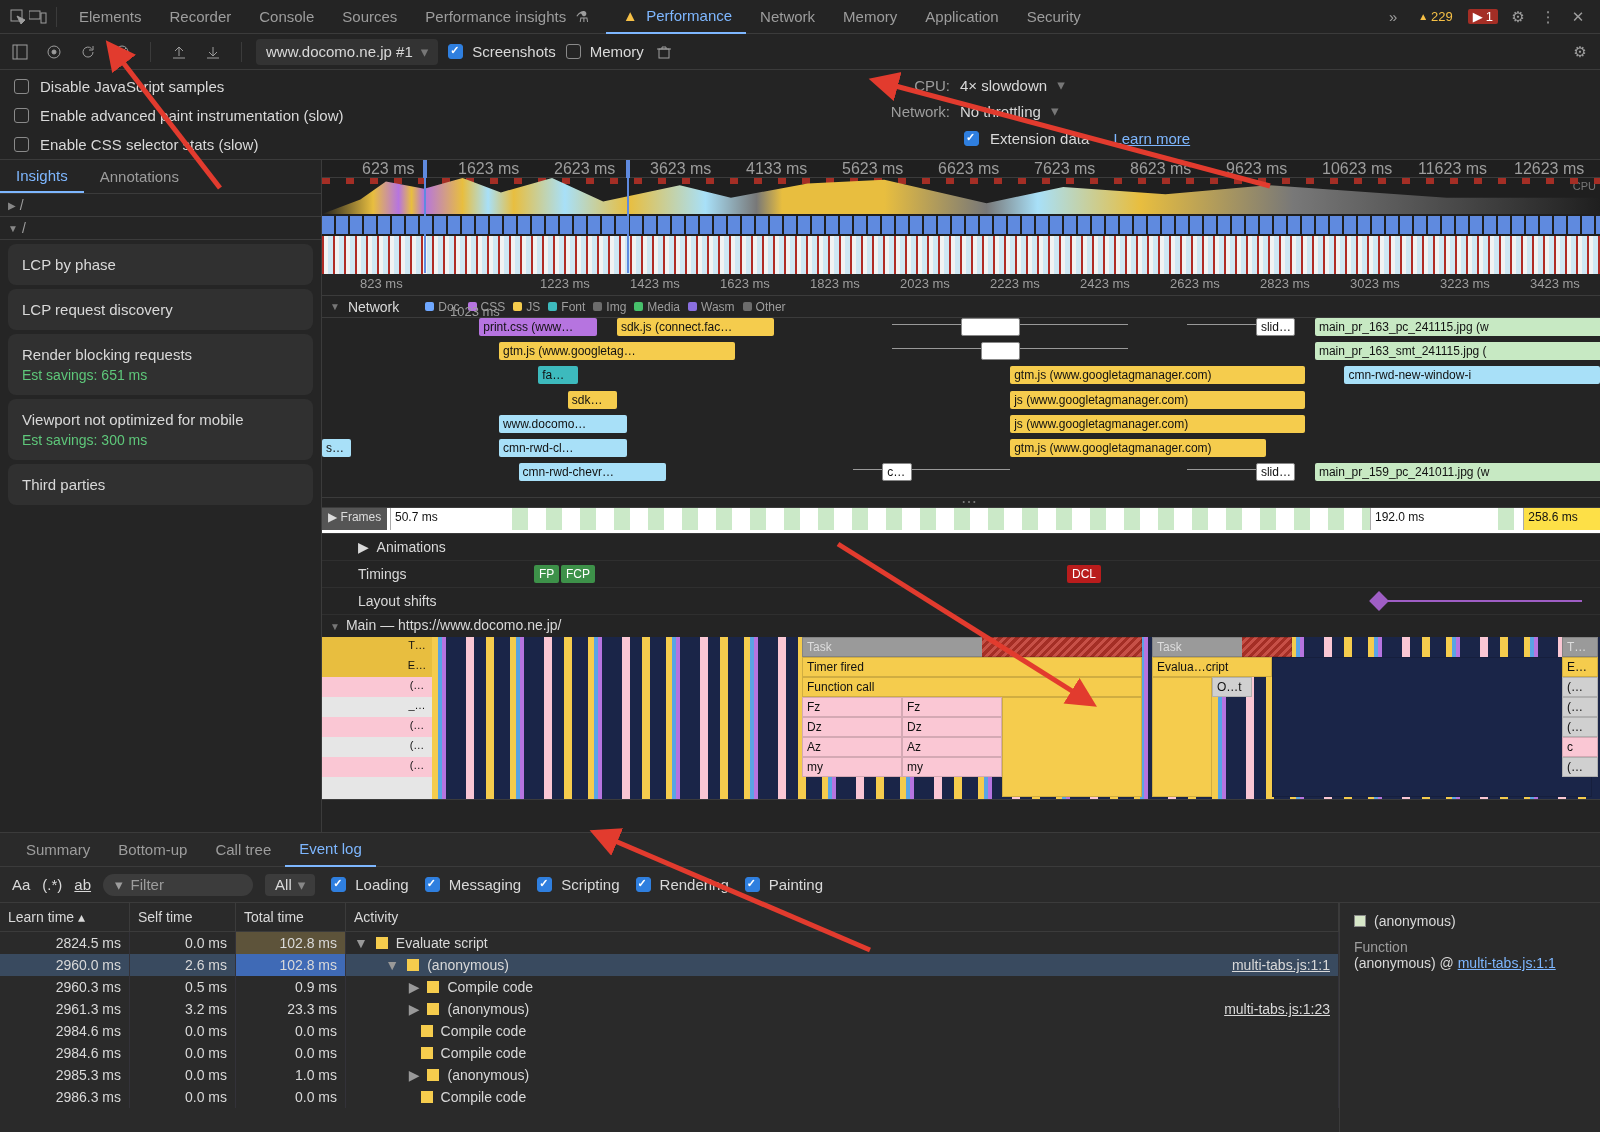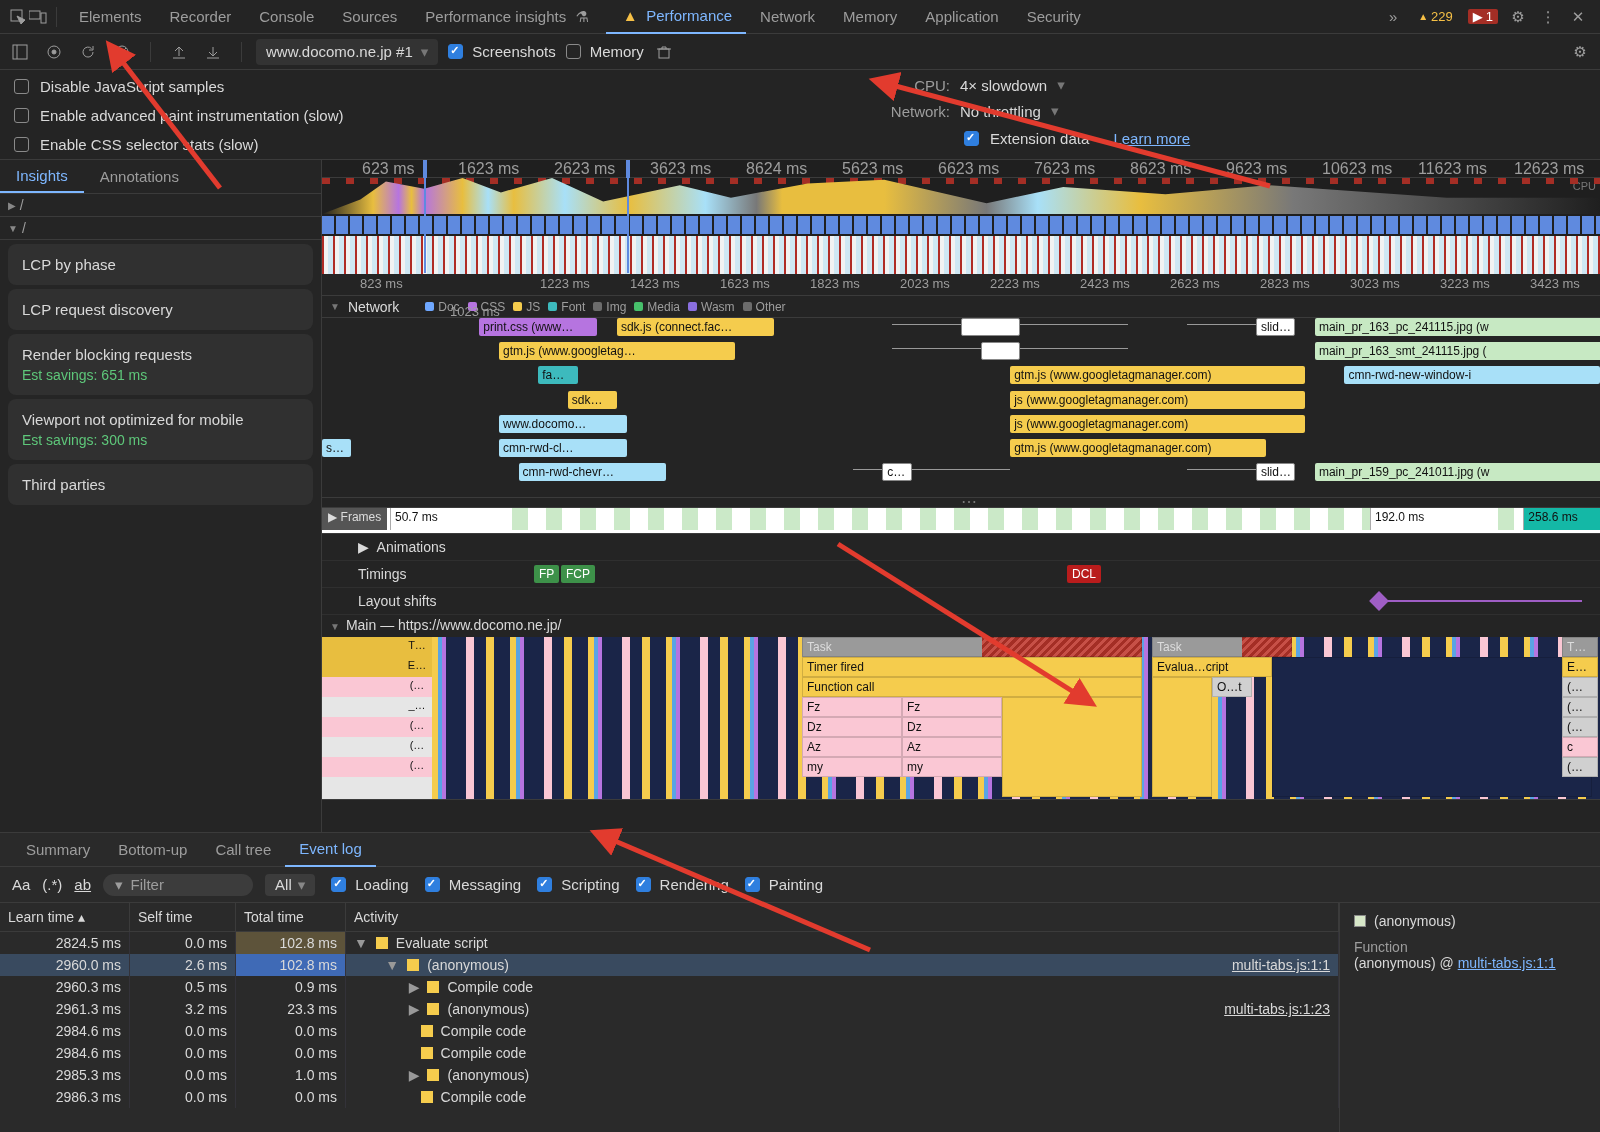--- a/index.html
+++ b/index.html
@@ -372,21 +372,21 @@
   <div class="timeline-area">
 
     <div class="overview">
       <div class="ruler" id="ov-ruler">
           <span class="side" style="top:20px">CPU</span>
           <span class="side" style="top:58px">NET</span>
           <span class="tick" style="left: 40px;">623 ms</span>
           <span class="tick" style="left: 136px;">1623 ms</span>
           <span class="tick" style="left: 232px;">2623 ms</span>
           <span class="tick" style="left: 328px;">3623 ms</span>
-          <span class="tick" style="left: 424px;">8624 ms</span>
+          <span class="tick" style="left: 424px;">4133 ms</span>
           <span class="tick" style="left: 520px; text-align: center;">5623 ms</span>
           <span class="tick" style="left: 616px;">6623 ms</span>
           <span class="tick" style="left: 712px;">7623 ms</span>
           <span class="tick" style="left: 808px;">8623 ms</span>
           <span class="tick" style="left: 904px;">9623 ms</span>
           <span class="tick" style="left: 1000px;">10623 ms</span>
           <span class="tick" style="left: 1096px;">11623 ms</span>
           <span class="tick" style="left: 1192px;">12623 ms</span>
         </div>
       <div class="ov-red"></div>
@@ -455,21 +455,21 @@
         <div class="req img" style="left: 992.908px; top: 145.2px; width: 294.923px;">main_pr_159_pc_241011.jpg (w</div>
       </div>
 
     <div class="gutter"></div>
 
     <div class="frames-lane">
       <div class="tag">▶ <span>Frames</span></div>
       <div class="seg" style="left:68px">50.7 ms</div>
       <div class="frames-tasks"></div>
       <div class="seg" style="left:82%;background:#fff;width:10%">192.0 ms</div>
-      <div class="seg" style="left:94%;background:#14b8a6;width:6%">258.6 ms</div>
+      <div class="seg" style="left:94%;background:#fde047;width:6%">258.6 ms</div>
     </div>
 
     <div class="small-lane">▶ &nbsp;<span>Animations</span></div>
     <div class="small-lane">
         <span>Timings</span>
       <span class="pill green" style="left:212px">FP</span>
       <span class="pill green" style="left:239px">FCP</span>
       <span class="pill blue" style="left:745px">DCL</span>
     </div>
     <div class="small-lane">

